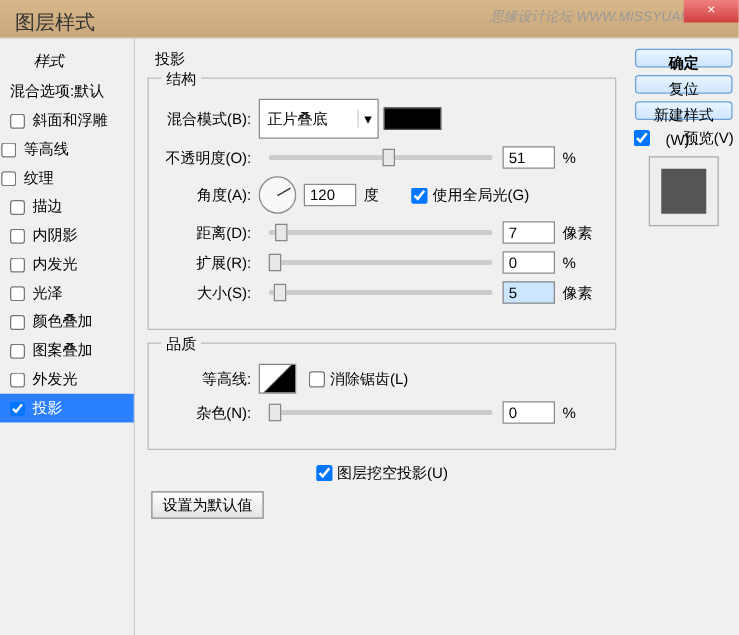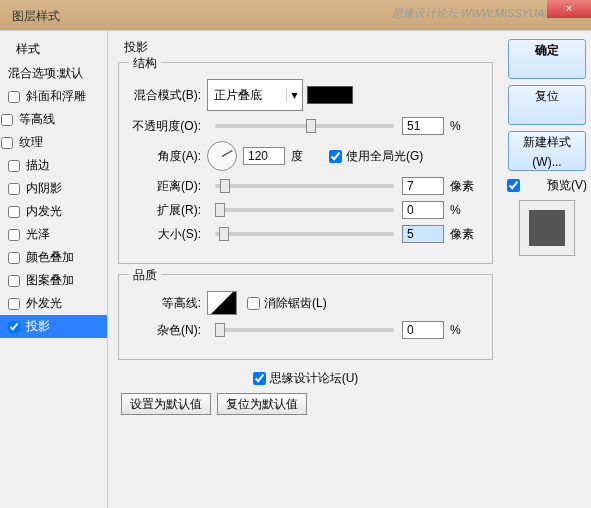--- a/index.html
+++ b/index.html
@@ -1,23 +1,23 @@
 <!DOCTYPE html>
 <html><head>
 <meta charset="utf-8">
 <style>
 * { box-sizing: border-box; margin: 0; padding: 0; font-family: "Microsoft YaHei", SimSun, sans-serif; font-size: 12px; }
 body { background: #f0f0f0; width: 591px; height: 508px; overflow: hidden; }
 .titlebar { height: 30px; background: linear-gradient(#d8b88a, #c8a87a); position: relative; }
 .watermark { position: absolute; right: 10px; top: 6px; color: #999; font-style: italic; font-size: 11px; }
 .close-btn { position: absolute; right: 0; top: 0; width: 44px; height: 18px; background: linear-gradient(#f08080,#d04040); color: #fff; text-align: center; line-height: 16px; font-size: 11px; }
-.title-label { position: absolute; left: 12px; top: 8px; color: #333; font-size: 12px; }
+.title-label { position: absolute; left: 12px; top: 8px; color: #333; font-size: 16px; }
 .dialog { display: flex; height: 478px; background: #f0f0f0; border-top: 1px solid #ccc; }
 .sidebar { width: 108px; border-right: 1px solid #ccc; padding: 6px 0; }
-.sidebar-head { padding: 4px 16px; }
+.sidebar-head { padding: 4px 27px; font-style: italic; }
 .side-item { display: flex; align-items: center; padding: 3px 6px 3px 1px; cursor: default; }
 .side-item.indent0 { padding-left: 8px; }
 .side-item.sel { background: #2a80ff; color: #fff; }
 .side-item input[type=checkbox] { margin-right: 6px; width: 12px; height: 12px; }
 .main { flex: 1; padding: 6px 10px 10px 10px; }
 .main-title { margin: 2px 0 6px 6px; }
 .fieldset { border: 1px solid #bbb; padding: 10px 12px 14px 4px; margin-bottom: 10px; position: relative; }
 .legend { position: absolute; top: -8px; left: 10px; background: #f0f0f0; padding: 0 4px; }
 .row { display: flex; align-items: center; margin: 6px 0; }
 .lbl { text-align: right; width: 78px; margin-right: 6px; }
@@ -29,21 +29,21 @@
 .slider .thumb { position: absolute; top: -5px; width: 10px; height: 14px; background: #e8e8e8; border: 1px solid #888; }
 .numbox { width: 42px; height: 18px; border: 1px solid #888; background: #fff; text-align: left; padding: 0 4px; line-height: 16px; }
 .numbox.hl { background: #cde6ff; }
 .unit { margin-left: 6px; width: 30px; }
 .angle-dial { width: 30px; height: 30px; border: 1px solid #888; border-radius: 50%; background: #f8f8f8; position: relative; margin-right: 6px; }
 .angle-dial::after { content: ""; position: absolute; left: 50%; top: 50%; width: 12px; height: 1px; background: #333; transform-origin: left center; transform: rotate(-30deg); }
 .cb { width: 13px; height: 13px; margin-right: 4px; }
 .contour { width: 30px; height: 24px; background: linear-gradient(135deg,#fff 0%,#fff 48%,#000 52%,#000 100%); border: 1px solid #888; margin-right: 10px; }
 .btn { display: inline-block; min-width: 90px; height: 22px; line-height: 20px; border: 1px solid #888; background: linear-gradient(#fdfdfd,#e4e4e4); text-align: center; margin: 0 3px; cursor: default; }
 .rightpane { width: 88px; padding: 8px 4px; }
-.rbtn { display: block; width: 78px; height: 40px; line-height: 20px; border: 1px solid #6aa0d8; background: linear-gradient(#eaf4ff,#cfe6ff); text-align: center; margin: 0 auto 6px auto; cursor: default; border-radius: 3px; }
+.rbtn { display: block; width: 78px; height: 15px; line-height: 20px; border: 1px solid #6aa0d8; background: linear-gradient(#eaf4ff,#cfe6ff); text-align: center; margin: 0 auto 6px auto; cursor: default; border-radius: 3px; }
 .rbtn.ok { font-weight: bold; }
 .preview-row { display: flex; align-items: center; justify-content: space-between; margin-top: 6px; }
 .preview-box { width: 56px; height: 56px; background: #eee; border: 1px solid #aaa; display: flex; align-items: center; justify-content: center; margin: 6px auto; }
 .preview-inner { width: 36px; height: 36px; background: #555; }
 .center { text-align: center; }
 </style>
 </head>
 <body>
 
 <div class="titlebar">
@@ -180,26 +180,25 @@
         <div class="slider">
             <div class="thumb" style="left:0%"></div>
           </div>
         <div class="numbox">0</div>
         <div class="unit">%</div>
       </div>
     </div>
 
     <div class="row center" style="justify-content:center">
       <input type="checkbox" class="cb" checked="" style="">
-      <span>思缘设计论坛(U)</span>
+      <span>图层挖空投影(U)</span>
     </div>
 
     <div class="row center" style="justify-content:flex-start">
       <div class="btn">设置为默认值</div>
-      <div class="btn">复位为默认值</div>
     </div>
   </div>
 
   <div class="rightpane">
     <div class="rbtn ok">确定</div>
     <div class="rbtn">复位</div>
     <div class="rbtn">新建样式(W)...</div>
     <div class="preview-row">
       <input type="checkbox" class="cb" checked="" style="">
       <span>预览(V)</span>

